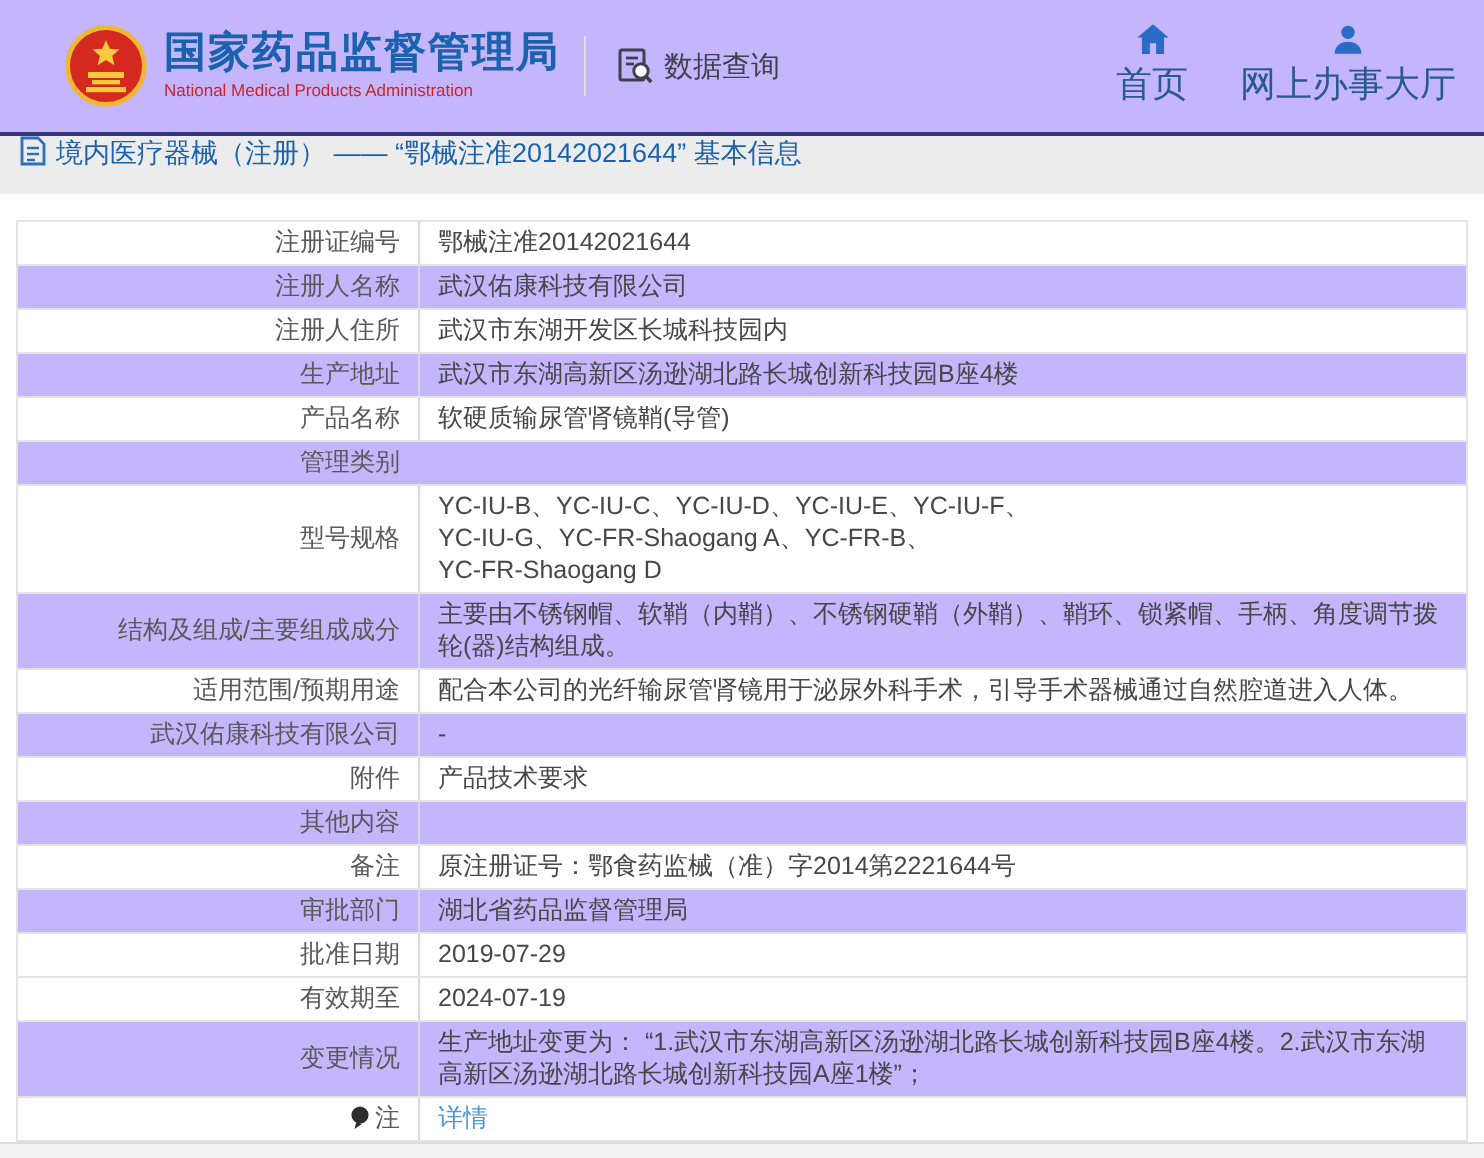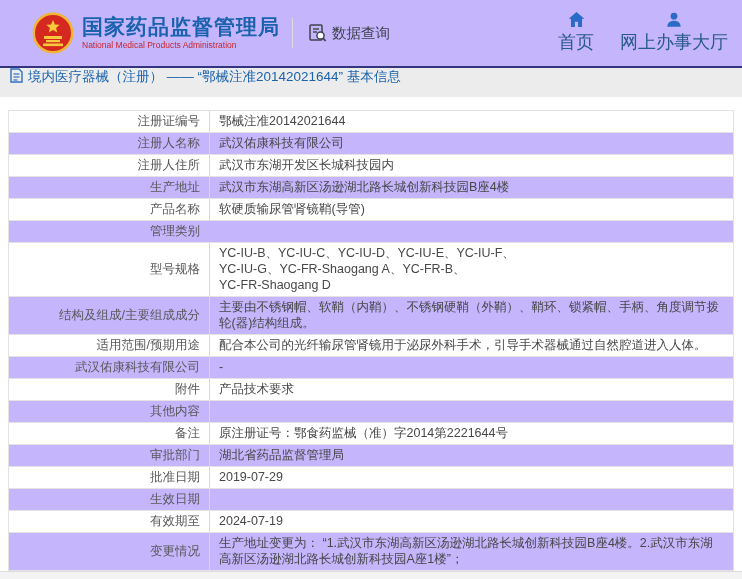--- a/index.html
+++ b/index.html
@@ -195,26 +195,20 @@
         <span>审批部门</span>
       </div>
       <div class="cell cell-value">湖北省药品监督管理局</div>
     </div>
     <div class="row">
       <div class="cell cell-label">
         <span>批准日期</span>
       </div>
       <div class="cell cell-value">2019-07-29</div>
     </div>
-    <div class="row alt">
-      <div class="cell cell-label">
-        <span>生效日期</span>
-      </div>
-      <div class="cell cell-value"></div>
-    </div>
     <div class="row">
       <div class="cell cell-label">
         <span>有效期至</span>
       </div>
       <div class="cell cell-value">2024-07-19</div>
     </div>
     <div class="row alt">
       <div class="cell cell-label">
         <span>变更情况</span>
       </div>

